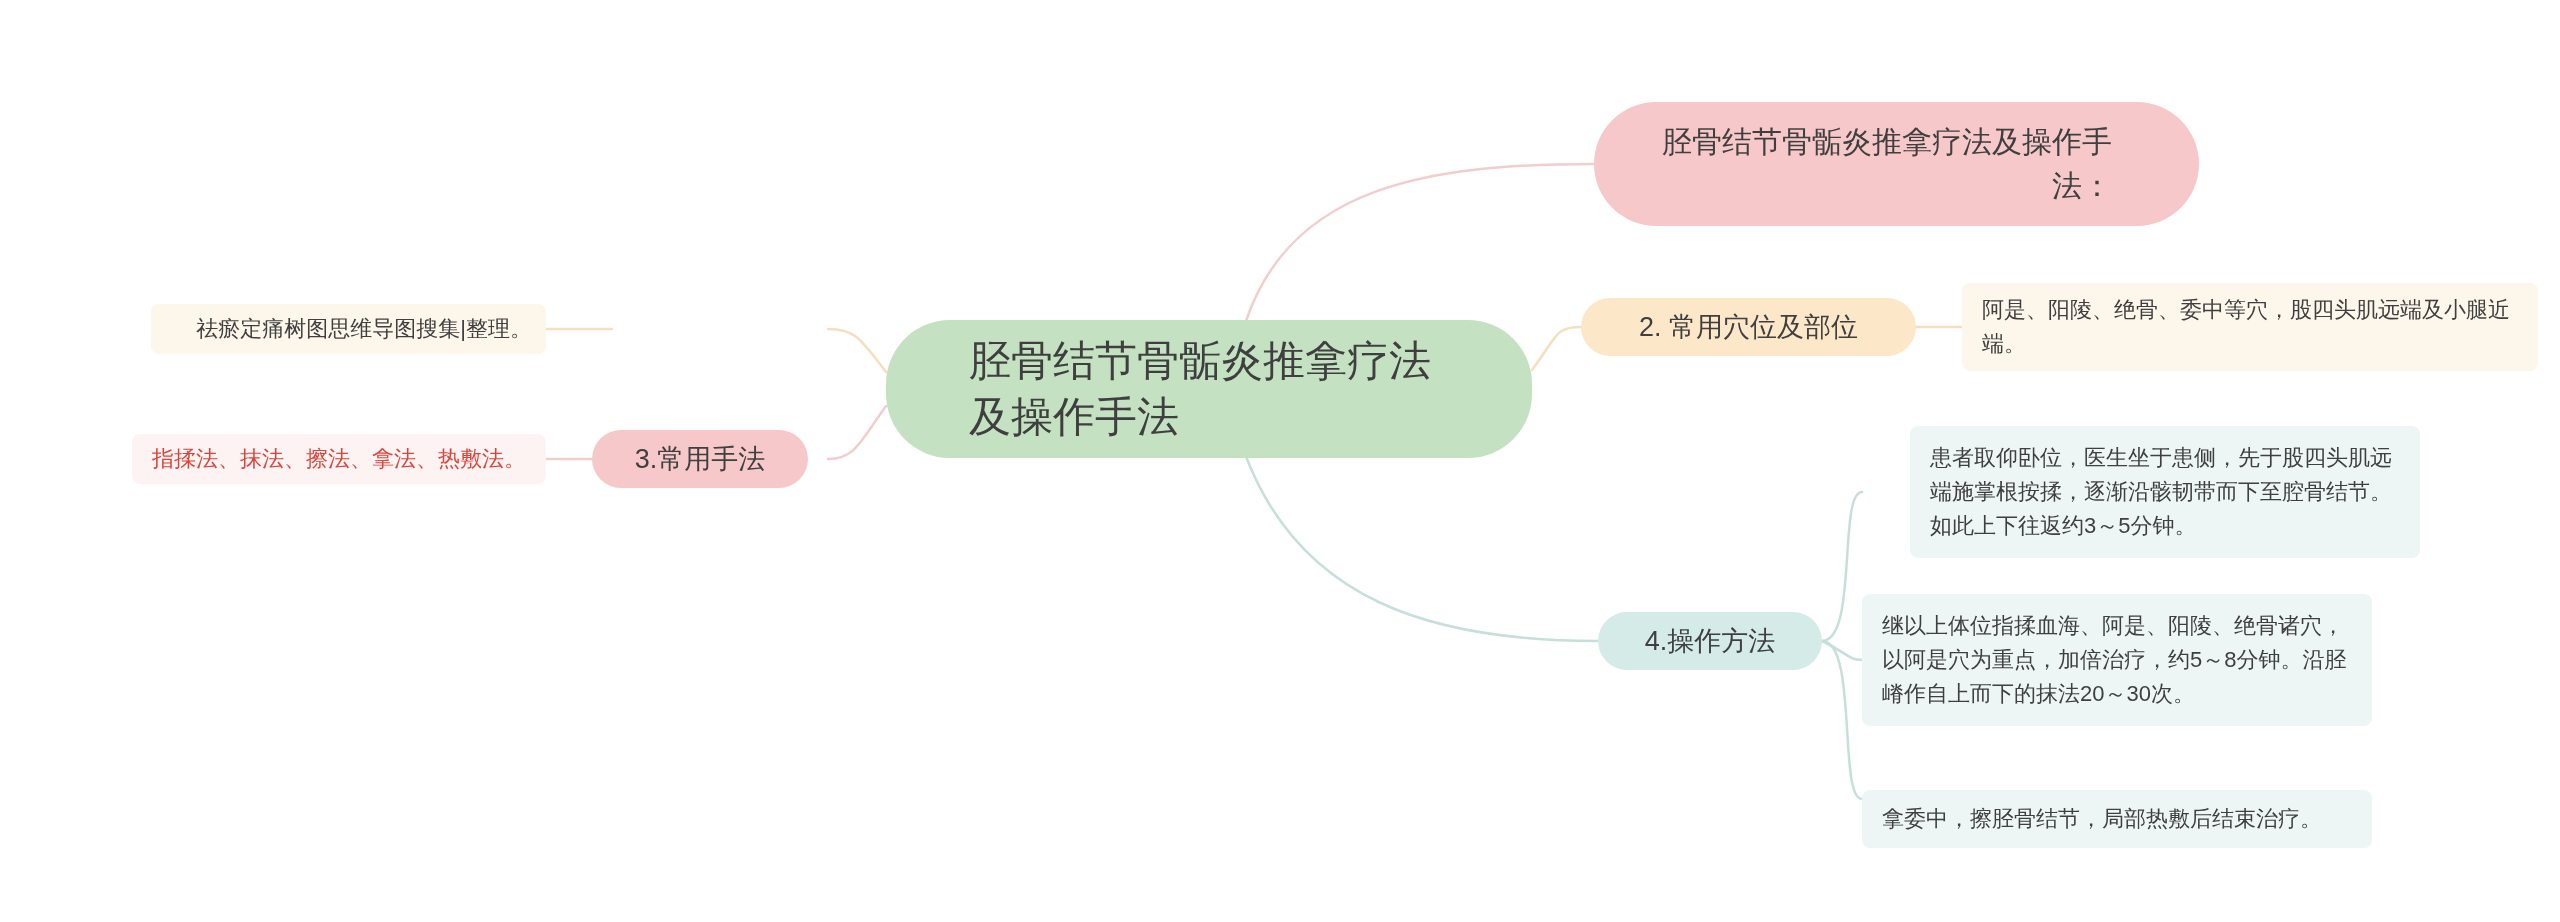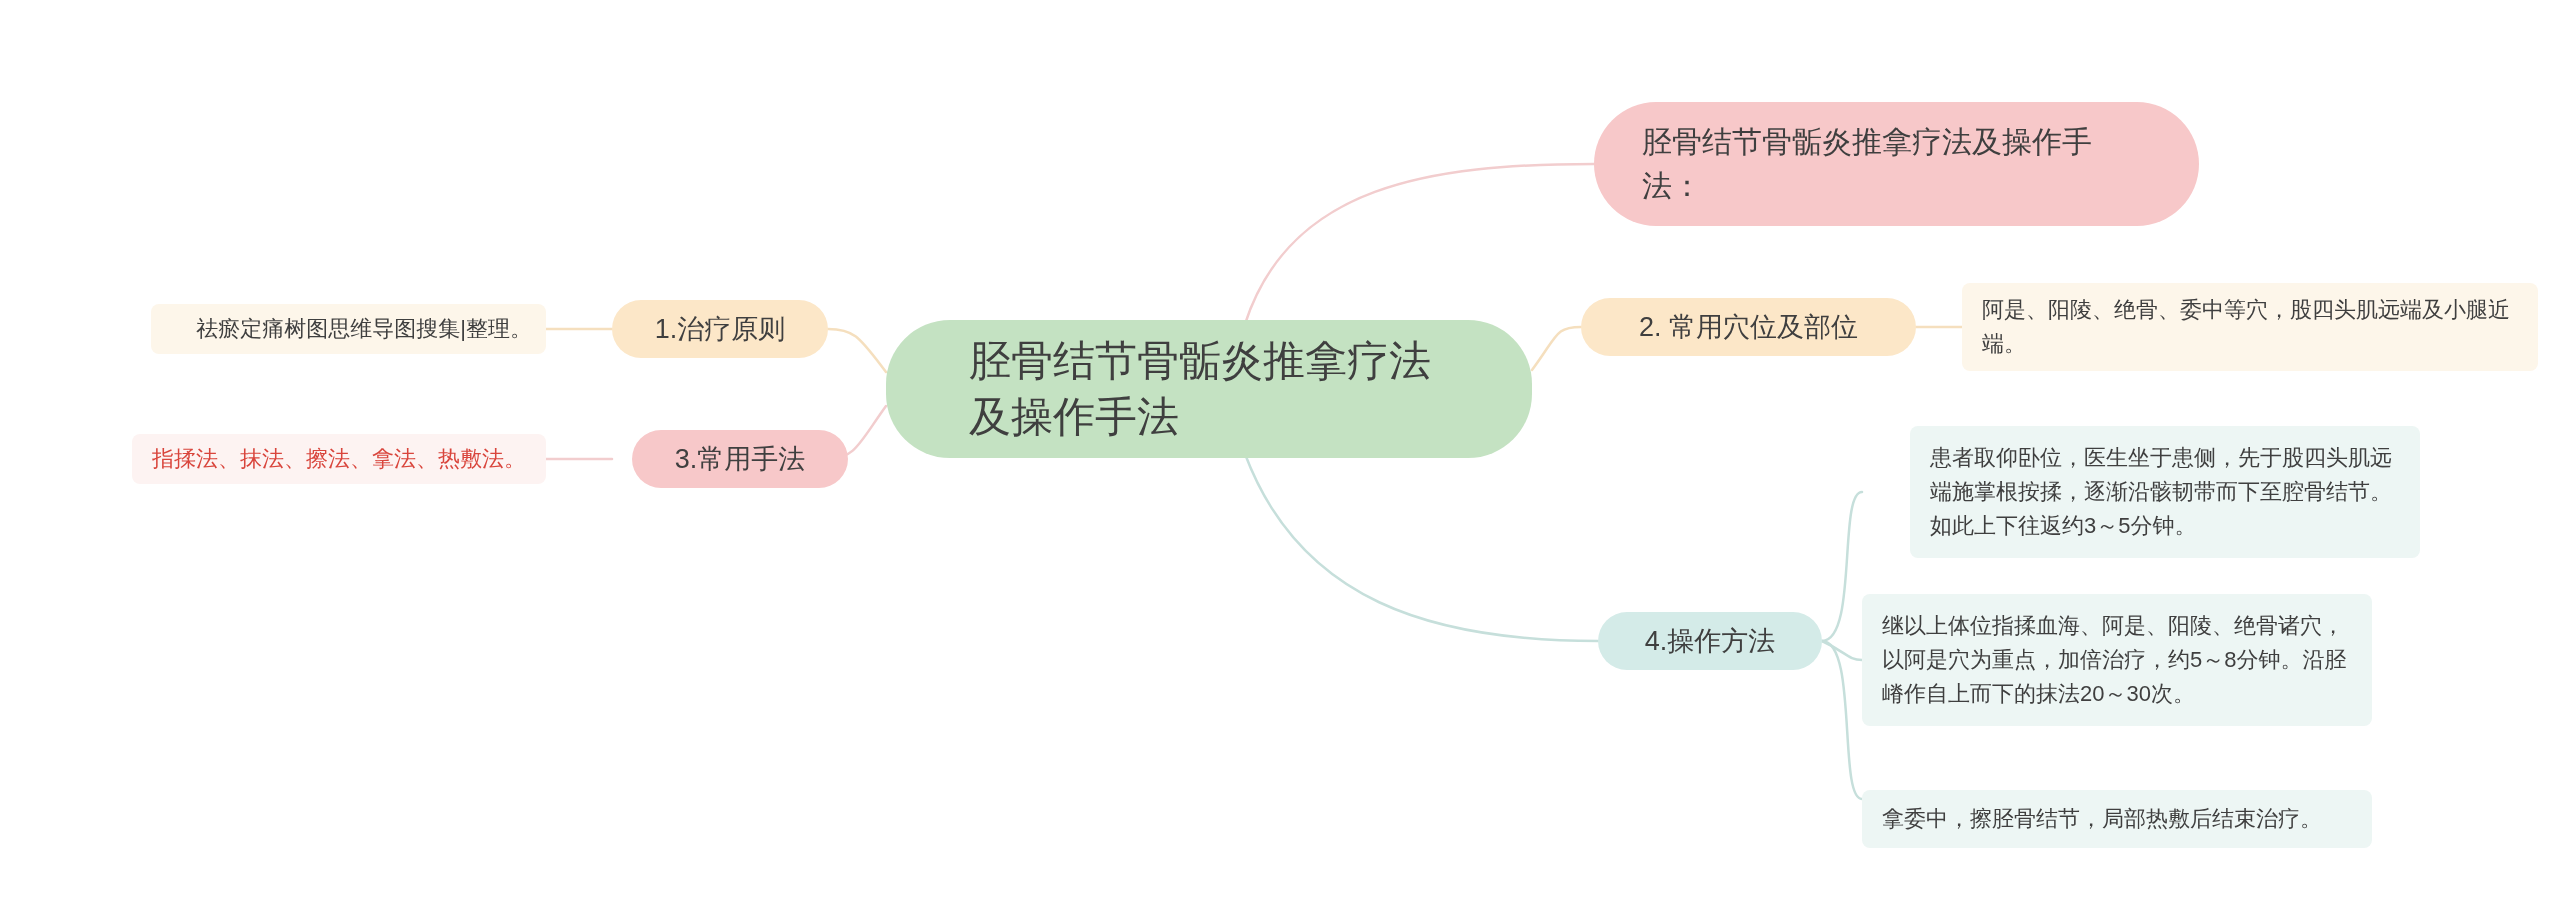--- a/index.html
+++ b/index.html
@@ -42,33 +42,33 @@
     display:block;width:480px;
     font-size:42px;line-height:56px;font-weight:500;color:var(--text-dark);
   }
 
   .node.note{
     left:1594px;top:102px;width:605px;height:124px;
     background:var(--pink-node-bg);border-radius:62px;
     justify-content:flex-start;padding-left:48px;
   }
   .node.note span{
-    display:block;width:470px;text-align:left;
+    display:block;width:470px;text-align:right;
     font-size:30px;line-height:44px;color:var(--text-dark);
   }
 
   .pill{
     height:58px;border-radius:29px;
     font-size:27px;color:var(--text-dark);white-space:nowrap;
   }
   .pill.peach{background:var(--peach-node-bg);}
   .pill.pink{background:var(--pink-node-bg);}
   .pill.teal{background:var(--teal-node-bg);}
   .pill.b1{left:612px;top:300px;width:216px;}
-  .pill.b3{left:632px;top:430px;width:216px;}
+  .pill.b3{left:592px;top:430px;width:216px;}
   .pill.b2{left:1581px;top:298px;width:335px;justify-content:center;}
   .pill.b4{left:1598px;top:612px;width:224px;}
 
   .detail{
     position:absolute;box-sizing:border-box;
     font-size:22px;line-height:34px;color:var(--text-dark);
     border-radius:8px;
   }
   .detail.d1{
     left:151px;top:304px;width:395px;height:50px;
@@ -114,23 +114,20 @@
   </svg>
 
   <div class="node center">
     <span>胫骨结节骨骺炎推拿疗法及操作手法</span>
   </div>
 
   <div class="node note">
     <span>胫骨结节骨骺炎推拿疗法及操作手法：</span>
   </div>
 
-  <div class="node pill peach b1">
-    <span>1.治疗原则</span>
-  </div>
   <div class="detail d1">祛瘀定痛树图思维导图搜集|整理。</div>
 
   <div class="node pill pink b3">
     <span>3.常用手法</span>
   </div>
   <div class="detail d3">指揉法、抹法、擦法、拿法、热敷法。</div>
 
   <div class="node pill peach b2">
     <span>2. 常用穴位及部位</span>
   </div>

